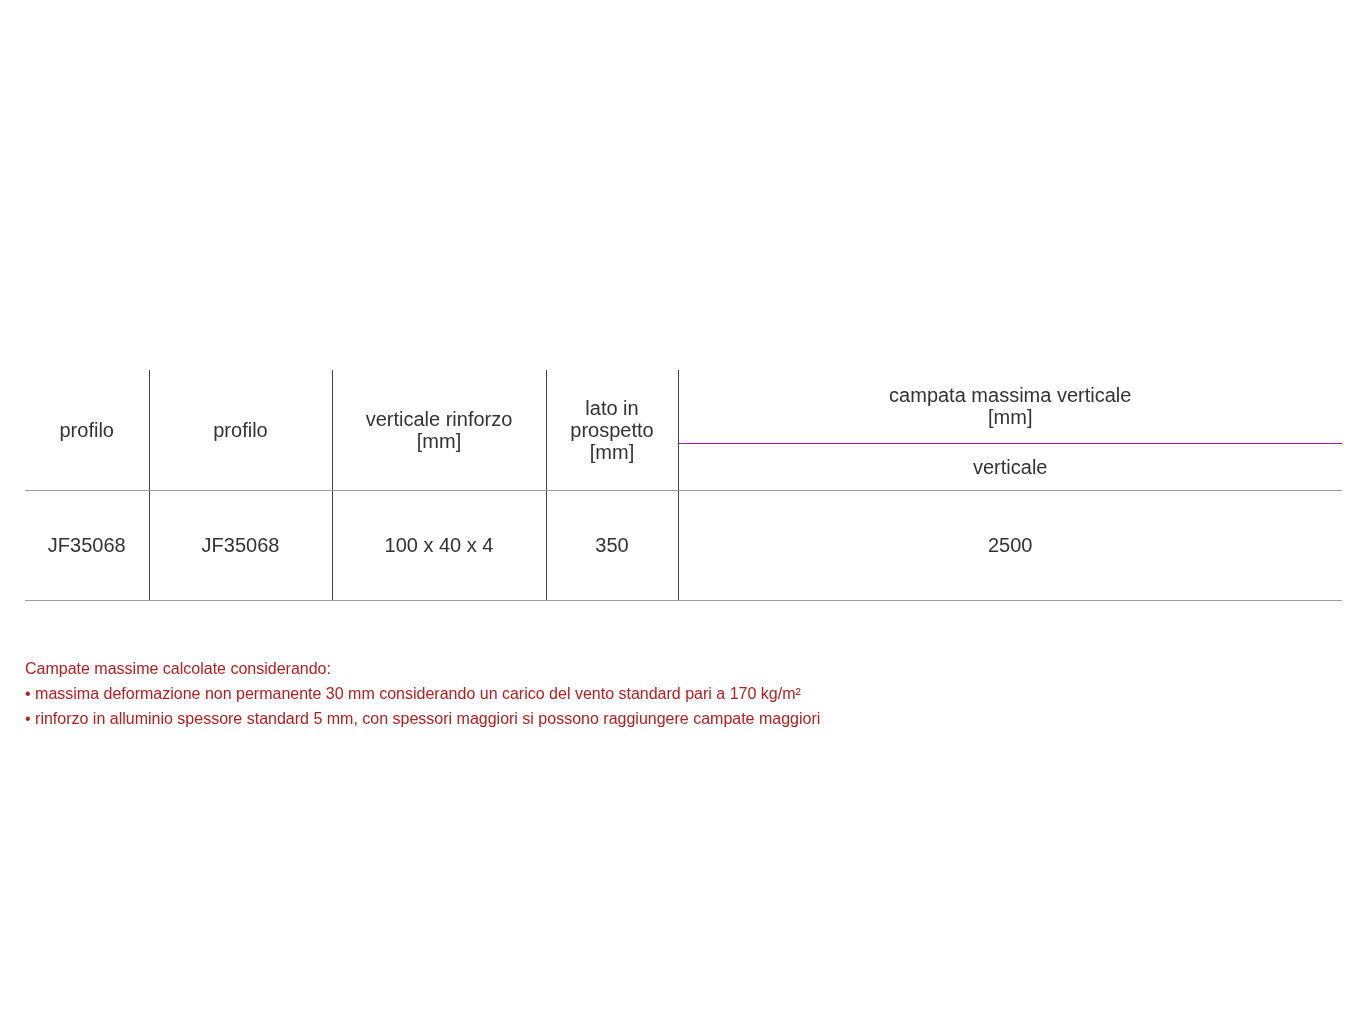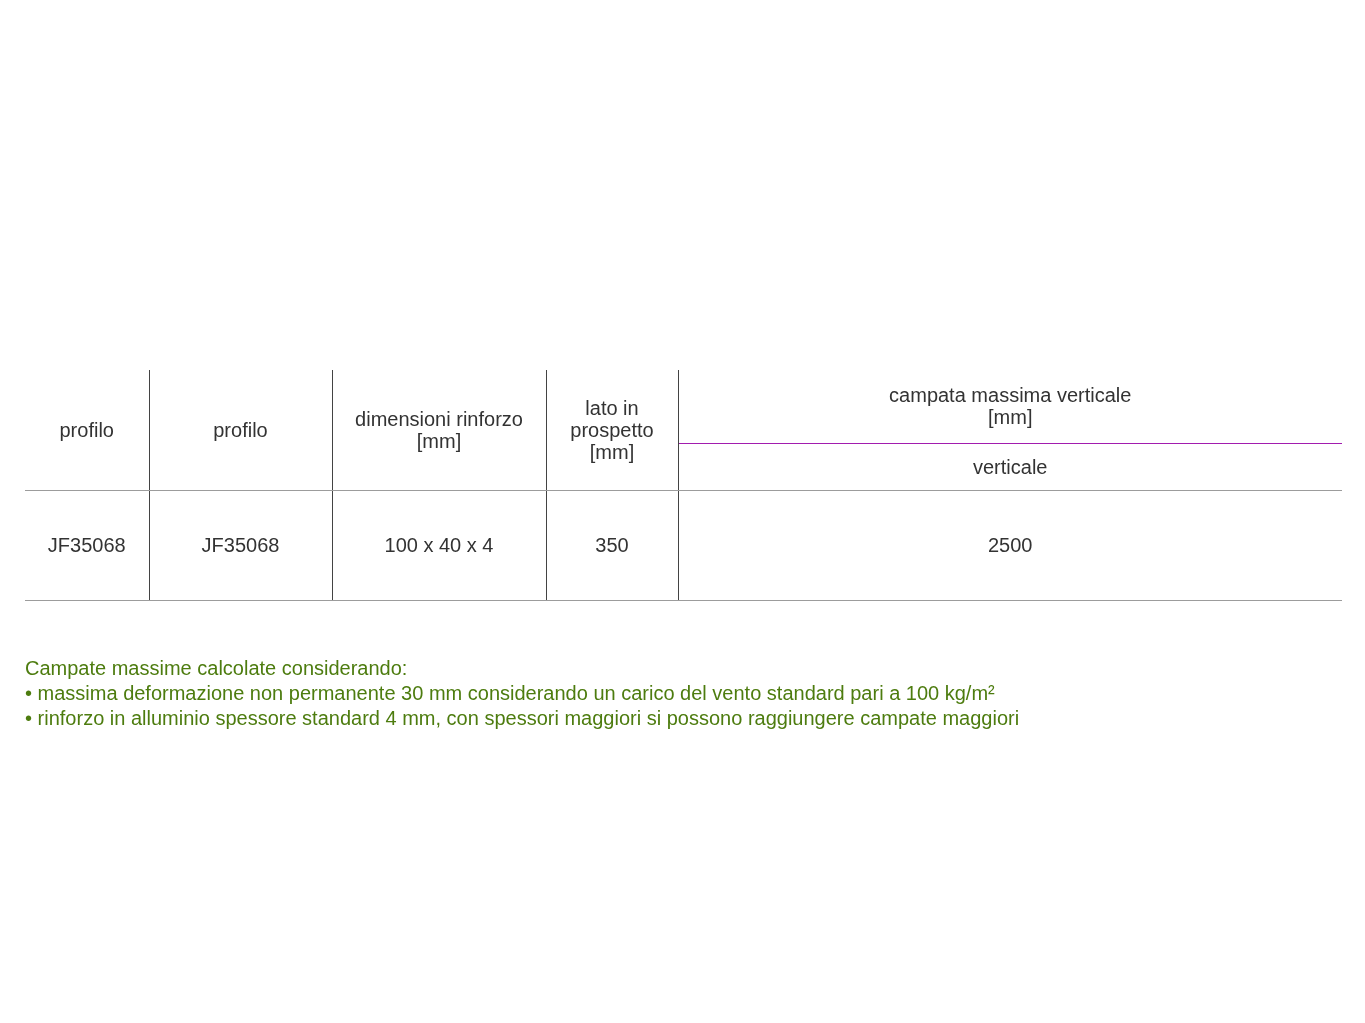--- a/index.html
+++ b/index.html
@@ -33,23 +33,23 @@
   .r1 { height: 73px; }
   .r2 { height: 47px; }
   .r3 { height: 110px; }
   .vsep { border-right: 1px solid #434343; }
   .hb-gray { border-bottom: 1px solid #9c9c9c; }
   .hb-dark { border-bottom: 1px solid #a21caf; }
   .notes {
     position: absolute;
     left: 25px;
     top: 656px;
-    font-size: 20px;
+    font-size: 16px;
     line-height: 25px;
-    color: #4d7c0f;
+    color: #b91c1c;
     white-space: nowrap;
   }
 </style>
 </head>
 <body>
 
 <div class="page">
 
   <div class="spec-table-wrap">
     <table class="spec-table">
@@ -62,21 +62,21 @@
       </colgroup>
       <tbody>
         <tr class="r1">
           <td rowspan="2" class="vsep hb-gray">
             <div>profilo</div>
           </td>
           <td rowspan="2" class="vsep hb-gray">
             <div>profilo</div>
           </td>
           <td rowspan="2" class="vsep hb-gray">
-            <div>dimensioni rinforzo</div>
+            <div>verticale rinforzo</div>
             <div>[mm]</div>
           </td>
           <td rowspan="2" class="vsep hb-gray">
             <div>lato in</div>
             <div>prospetto</div>
             <div>[mm]</div>
           </td>
           <td class="hb-dark">
             <div>campata massima verticale</div>
             <div>[mm]</div>
@@ -93,17 +93,17 @@
           <td class="vsep hb-gray">100 x 40 x 4</td>
           <td class="vsep hb-gray">350</td>
           <td class="hb-gray">2500</td>
         </tr>
       </tbody>
     </table>
   </div>
 
   <div class="notes">
     <div>Campate massime calcolate considerando:</div>
-    <div>• massima deformazione non permanente 30 mm considerando un carico del vento standard pari a 100 kg/m²</div>
-    <div>• rinforzo in alluminio spessore standard 4 mm, con spessori maggiori si possono raggiungere campate maggiori</div>
+    <div>• massima deformazione non permanente 30 mm considerando un carico del vento standard pari a 170 kg/m²</div>
+    <div>• rinforzo in alluminio spessore standard 5 mm, con spessori maggiori si possono raggiungere campate maggiori</div>
   </div>
 
 </div>
 
 </body></html>

